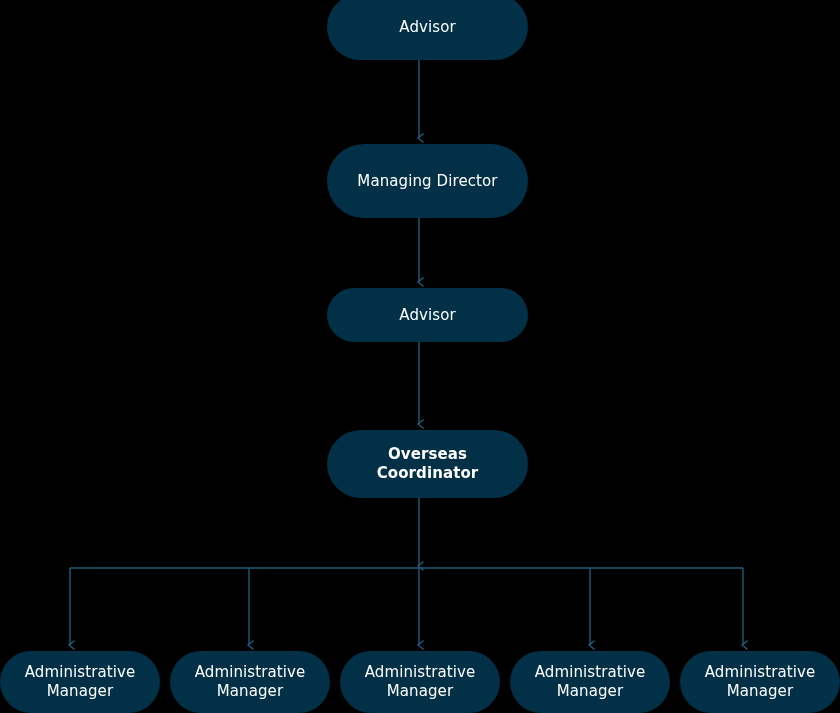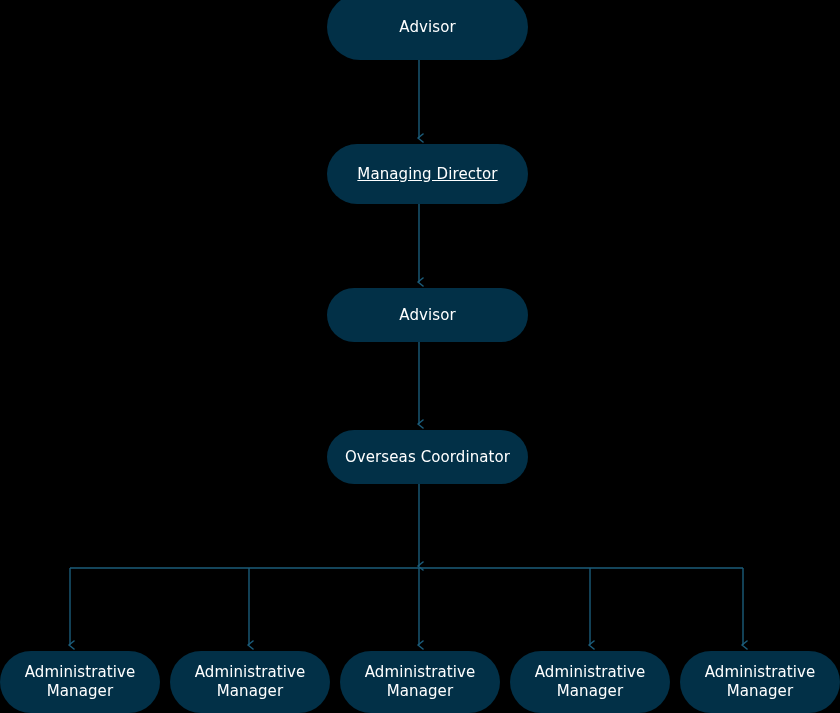--- a/index.html
+++ b/index.html
@@ -41,23 +41,23 @@
     line-height: 19px;
     font-weight: 400;
     letter-spacing: 0.1px;
     padding: 2px 10px;
   }
   .node-label {
     display: block;
     white-space: pre-line;
   }
   .node-chairman   { left: 327px; top: -6px;  width: 201px; height: 66px; }
-  .node-md         { left: 327px; top: 144px; width: 201px; height: 60px; text-decoration: underline; }
+  .node-md         { left: 327px; top: 144px; width: 201px; height: 74px; }
   .node-advisor    { left: 327px; top: 288px; width: 201px; height: 54px; text-align: right; }
-  .node-overseas   { left: 327px; top: 430px; width: 201px; height: 54px; }
+  .node-overseas   { left: 327px; top: 430px; width: 201px; height: 68px; font-weight: bold; }
 
   .node-am         { top: 651px; width: 160px; height: 62px; border-radius: 40px; }
   .am-0 { left: 0px; }
   .am-1 { left: 170px; }
   .am-2 { left: 340px; }
   .am-3 { left: 510px; }
   .am-4 { left: 680px; }
 </style>
 </head>
 <body>

